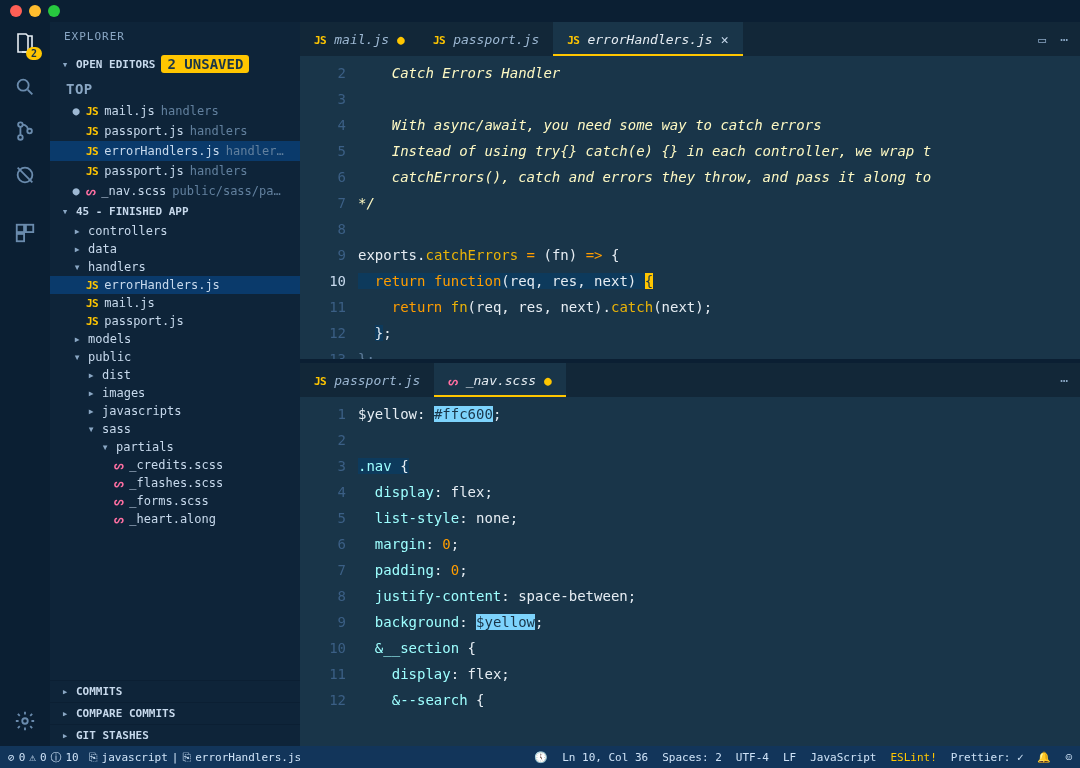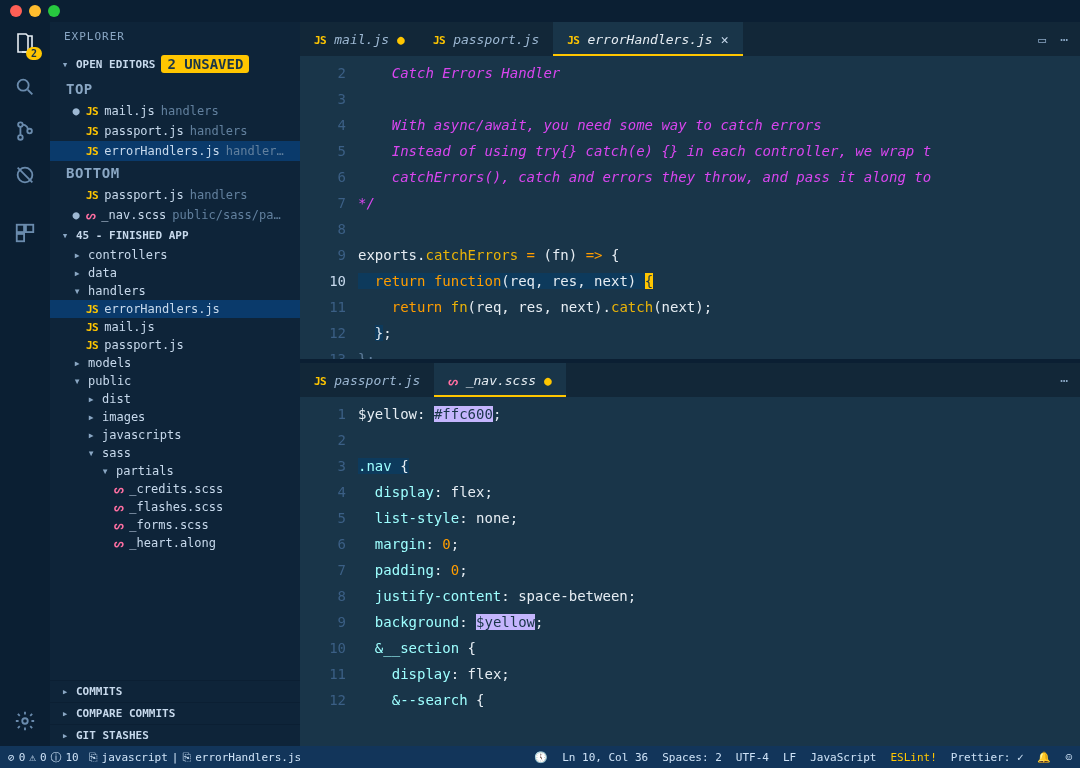--- a/index.html
+++ b/index.html
@@ -35,30 +35,30 @@
 .tab.active{background:#193549;color:#e6edf3;}
 .tab.active::after{content:"";position:absolute;bottom:0;left:0;right:0;height:2px;background:#ffc600;}
 .tab .ft{font-style:normal;}
 .tab .mod{color:#ffc600;font-style:normal;}
 .tab .close{font-style:normal;color:#c7d9ec;}
 .tab-actions{margin-left:auto;display:flex;gap:14px;padding:0 12px;color:#8aa7c4;}
 .pane{flex:1;display:flex;overflow:hidden;position:relative;}
 .gutter{background:#193549;color:#3b5f85;text-align:right;padding:4px 12px 4px 0;font-size:14px;line-height:26px;user-select:none;width:58px;}
 .gutter .cur{color:#c7d9ec;}
 .code{flex:1;padding:4px 0;font-size:14px;line-height:26px;font-family:"Operator Mono","Menlo",monospace;white-space:pre;overflow:hidden;}
-.code .cm{color:#d946ef;font-style:italic;}
+.code .cm{color:#fef9c3;font-style:italic;}
 .code .kw{color:#ff9d00;}
 .code .fn{color:#eab308;}
 .code .id{color:#e6edf3;}
 .code .op{color:#ff9d00;}
 .code .pn{color:#e6edf3;}
 .code .hl{background:#0d3a5c;}
 .code .cursor-box{background:#ffc600;color:#193549;}
 .code .sel{color:#9effff;}
-.code .str{background:#c4b5fd;color:#193549;}
+.code .str{background:#7dd3fc;color:#193549;}
 .code .prop{color:#9effff;}
 .code .val{color:#ff9d00;}
 .split{height:4px;background:#0b1f33;}
 .statusbar{position:absolute;bottom:0;left:0;right:0;height:22px;background:#12355a;color:#cfe3f7;display:flex;align-items:center;font-size:11px;padding:0 8px;gap:10px;}
 .statusbar .seg{display:flex;align-items:center;gap:4px;}
 .statusbar .right{margin-left:auto;display:flex;gap:14px;align-items:center;}
 .eslint{color:#ffc600;}
 svg{display:block;}
 </style>
 </head>
@@ -135,21 +135,20 @@
           <span>passport.js</span> 
           <span class="dim">handlers</span>
         </div>
         <div class="file-row active">
           <span class="dot"></span>
           <span class="ftype js">JS</span>
           <span>errorHandlers.js</span> 
           <span class="dim">handler…</span>
         </div>
       </div>
-    <div class="grp-label">BOTTOM</div>
     <div id="open-bottom">
         <div class="file-row">
           <span class="dot"></span>
           <span class="ftype js">JS</span>
           <span>passport.js</span> 
           <span class="dim">handlers</span>
         </div>
         <div class="file-row">
           <span class="dot">●</span>
           <span class="ftype scss">ᔕ</span>

